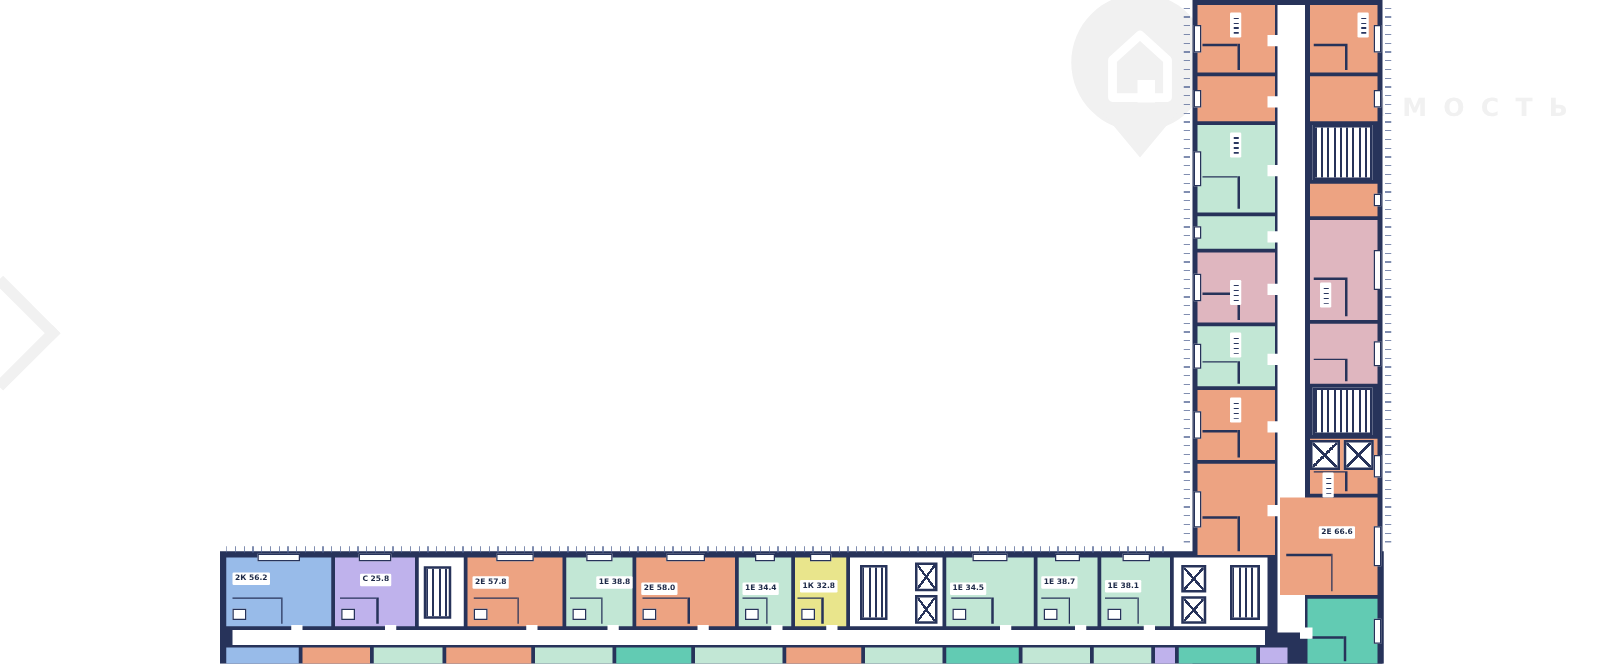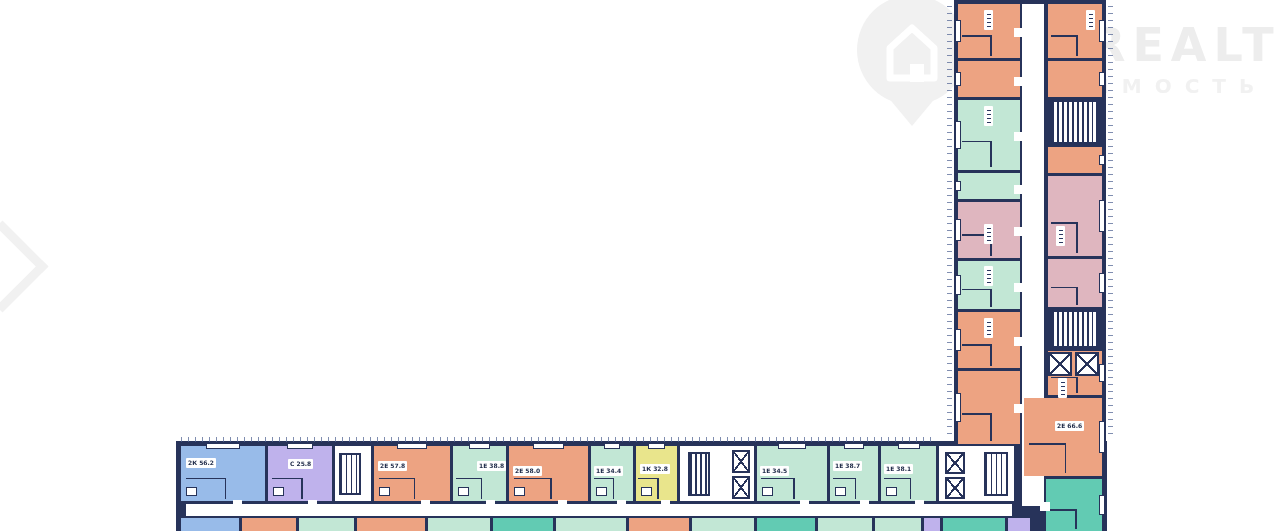--- a/index.html
+++ b/index.html
@@ -58,21 +58,20 @@
 </head>
 <body>
 
 <div id="watermark">
   <svg class="abs" style="left:846px;top:-10px;color:var(--wm,#f1f1f1)" width="132" height="140" viewBox="0 0 132 140">
     <circle cx="66" cy="60" r="55" fill="currentColor"></circle>
     <polygon points="36,100 96,100 66,136" fill="currentColor"></polygon>
     <path d="M44,88 V58 L66,38 L88,58 V88 Z" fill="none" stroke="#ffffff" stroke-width="7" stroke-linejoin="round"></path>
     <rect x="64" y="74" width="14" height="18" fill="#ffffff"></rect>
   </svg>
-  <div class="wm-brand">REALT</div>
   <div class="wm-sub">ИМОСТЬ</div>
   <div class="wm-chevron"></div>
 </div>
 
 <div id="plan">
     <div class="abs wallbg" style="left: 176px; top: 441px; width: 931px; height: 90px;"></div>
     <div class="abs wallbg" style="left: 954px; top: 0px; width: 152px; height: 531px;"></div>
     <div class="abs whitebg" style="left: 186px; top: 504px; width: 826px; height: 12px;"></div>
     <div class="abs whitebg" style="left: 1022px; top: 4px; width: 22px; height: 502px;"></div>
     <div class="abs unit" style="left: 181px; top: 446px; width: 84px; height: 55px; background: rgb(152, 187, 233);">

